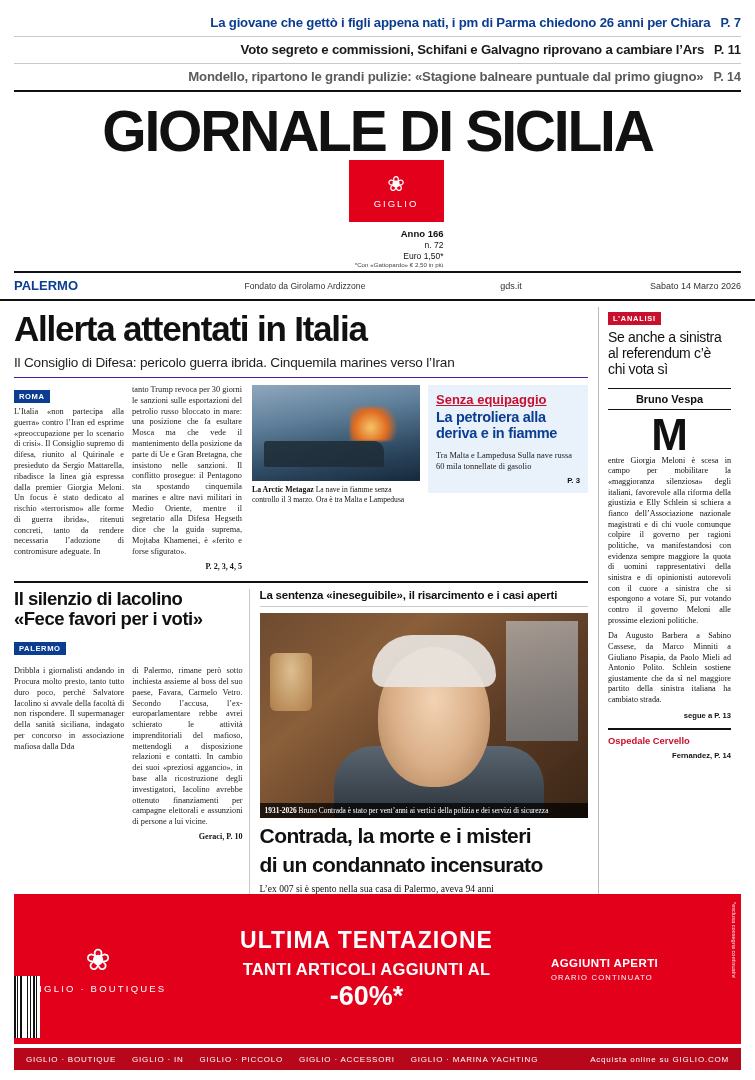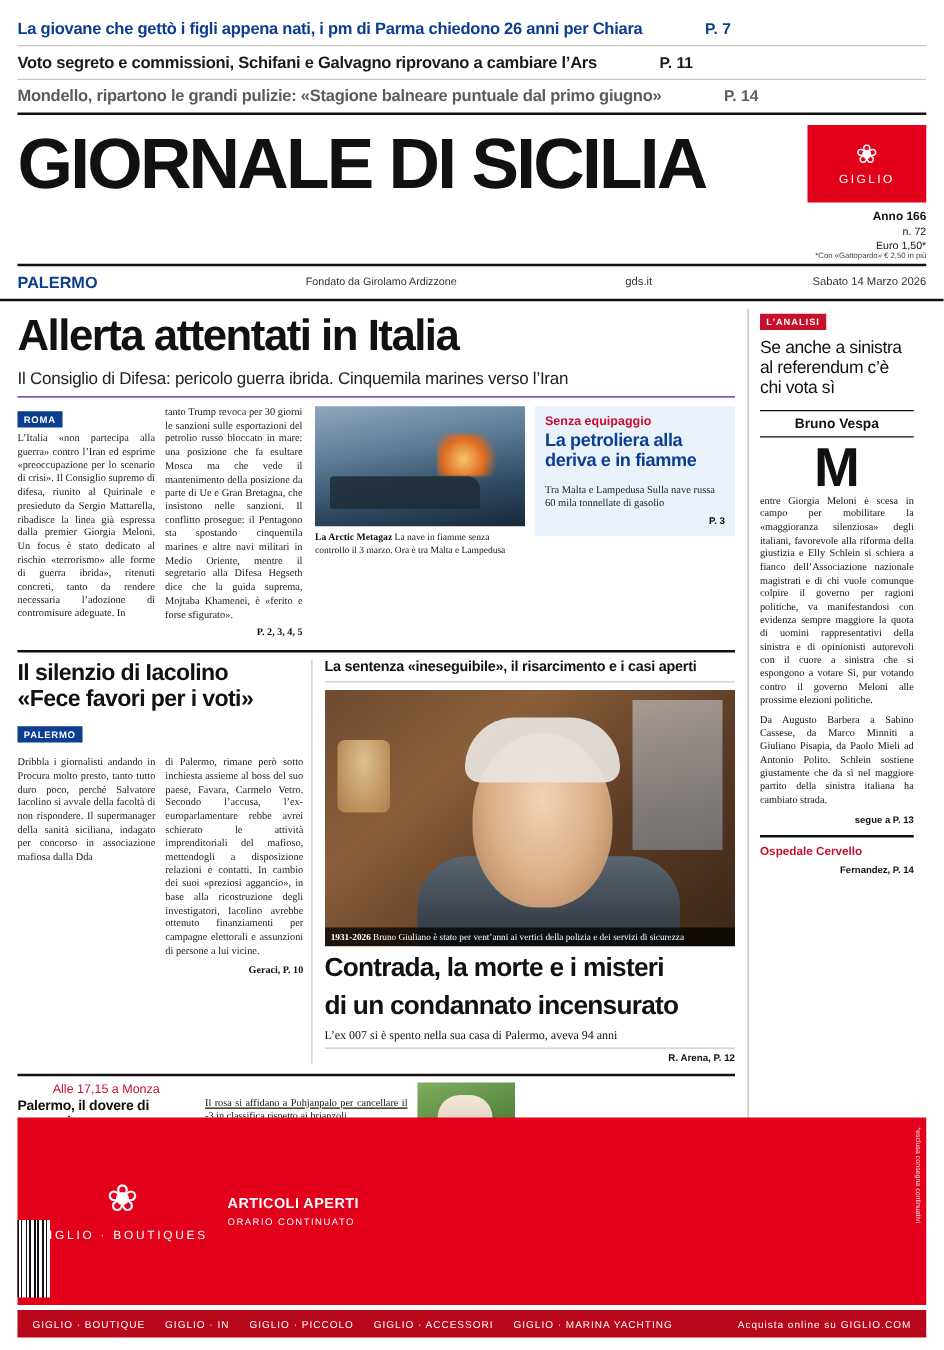--- a/index.html
+++ b/index.html
@@ -10,32 +10,32 @@
     background: #ffffff;
     font-family: "Liberation Sans", sans-serif;
     color: #111;
     overflow: hidden;
   }
   .page { position: relative; width: 755px; height: 1080px; }
 
   
   .topstrip { padding: 10px 14px 4px 14px; }
   .tline {
-    display: flex; align-items: baseline; justify-content: flex-start;
-    border-bottom: 1px solid #c9c9c9; padding: 5px 0 6px 0; gap: 40px;
+    display: flex; align-items: baseline; justify-content: flex-end;
+    border-bottom: 1px solid #c9c9c9; padding: 5px 0 6px 0;
   }
   .tline:last-child { border-bottom: 2px solid #111; }
   .tline .txt { font-size: 13.2px; font-weight: bold; letter-spacing: -0.2px; }
   .tline .pg { font-size: 12.5px; font-weight: bold; white-space: nowrap; padding-left: 10px; }
   .c-blue { color: #0b3d91; }
   .c-dark { color: #1a1a1a; }
   .c-grey { color: #5b5b5b; }
 
   
-  .masthead { display: flex; align-items: flex-start; padding: 4px 14px 0 14px; }
+  .masthead { display: flex; align-items: center; padding: 4px 14px 0 14px; flex-direction: column; }
   .mast-title {
     font-family: "Liberation Sans", sans-serif;
     font-weight: bold;
     font-size: 57px;
     letter-spacing: -2.2px;
     line-height: 1.02;
     flex: 1;
     margin-top: 2px;
     white-space: nowrap;
   }
@@ -100,21 +100,21 @@
   .ph-img:before {
     content: ""; position: absolute; right: 18px; top: 22px; width: 52px; height: 34px;
     background: radial-gradient(circle at 40% 60%, #f6c66a 0%, #e06a1f 45%, rgba(224,106,31,0) 72%);
     filter: blur(1px);
   }
   .ph-cap { font-family: "Liberation Serif", serif; font-size: 7.6px; line-height: 1.28; margin-top: 4px; }
   .ph-cap b { font-size: 7.8px; text-align: center; }
 
   .lead-right { width: 160px; margin-left: 8px; }
   .teaser-box { background: #e9f1fb; padding: 7px 8px 8px 8px; }
-  .teaser-k { color: #c8102e; font-weight: bold; font-size: 10px; margin-bottom: 3px; }
+  .teaser-k { color: #c8102e; font-weight: bold; font-size: 13px; margin-bottom: 3px; text-decoration: underline; }
   .teaser-t { color: #0b3d91; font-weight: bold; font-size: 14.5px; line-height: 1.1; letter-spacing: -0.3px; }
   .teaser-sub { font-family: "Liberation Serif", serif; font-size: 8.4px; line-height: 1.3; margin-top: 9px; color: #1a1a1a; }
   .teaser-pg { text-align: right; font-size: 7.8px; font-weight: bold; margin-top: 3px; }
 
   
   .sec { display: flex; margin-top: 10px; border-top: 2px solid #111; padding-top: 6px; }
   .sec-left { width: 236px; padding-right: 6px; border-right: 1px solid #c9c9c9; }
   .sec-right { width: 339px; padding-left: 10px; }
   .sec-h { font-size: 18.5px; font-weight: bold; line-height: 1.1; letter-spacing: -0.5px; }
   .sec-sub { font-family: "Liberation Serif", serif; font-size: 9.2px; line-height: 1.32; margin-top: 8px; }
@@ -317,21 +317,21 @@
 
         <div class="sec-right">
           <div class="sec-right-h">La sentenza «ineseguibile», il risarcimento e i casi aperti</div>
           <div class="photo-main">
             <div class="pm-win"></div>
             <div class="pm-lamp"></div>
             <div class="pm-body"></div>
             <div class="pm-face"></div>
             <div class="pm-hair"></div>
             <div class="pm-cap">
-              <b>1931-2026</b><span> Bruno Giuliano è stato per vent’anni ai vertici della polizia e dei servizi di sicurezza</span>
+              <b>1931-2026</b><span> Bruno Contrada è stato per vent’anni ai vertici della polizia e dei servizi di sicurezza</span>
             </div>
           </div>
           <div class="sec-h2">Contrada, la morte e i misteri</div>
           <div class="sec-h2">di un condannato incensurato</div>
           <div class="sec-dek">L’ex 007 si è spento nella sua casa di Palermo, aveva 94 anni</div>
           <div class="byline">R. Arena, P. 12</div>
         </div>
       </div>
 
       <div class="small-story">
@@ -365,22 +365,27 @@
         <div class="rail-by">Fernandez, P. 14</div>
       </div>
     </div>
   </div>
 
   <div class="ad">
     <div class="ad-left">
       <div class="ad-mark">❀</div>
       <div class="ad-brand">GIGLIO · BOUTIQUES</div>
     </div>
+    <div class="ad-mid">
+      <div class="ad-t1">ULTIMA TENTAZIONE</div>
+      <div class="ad-t2">TANTI ARTICOLI AGGIUNTI AL</div>
+      <div class="ad-t3">-60%*</div>
+    </div>
     <div class="ad-right">
-      <div class="ad-r1">ARTICOLI APERTI</div>
+      <div class="ad-r1">AGGIUNTI APERTI</div>
       <div class="ad-r2">ORARIO CONTINUATO</div>
     </div>
     <div class="ad-vert">*esclusa consegna continuativi</div>
   </div>
 
   <div class="ad-strip">
     <div class="items">
       <span>GIGLIO · BOUTIQUE</span>
       <span>GIGLIO · IN</span>
       <span>GIGLIO · PICCOLO</span>

